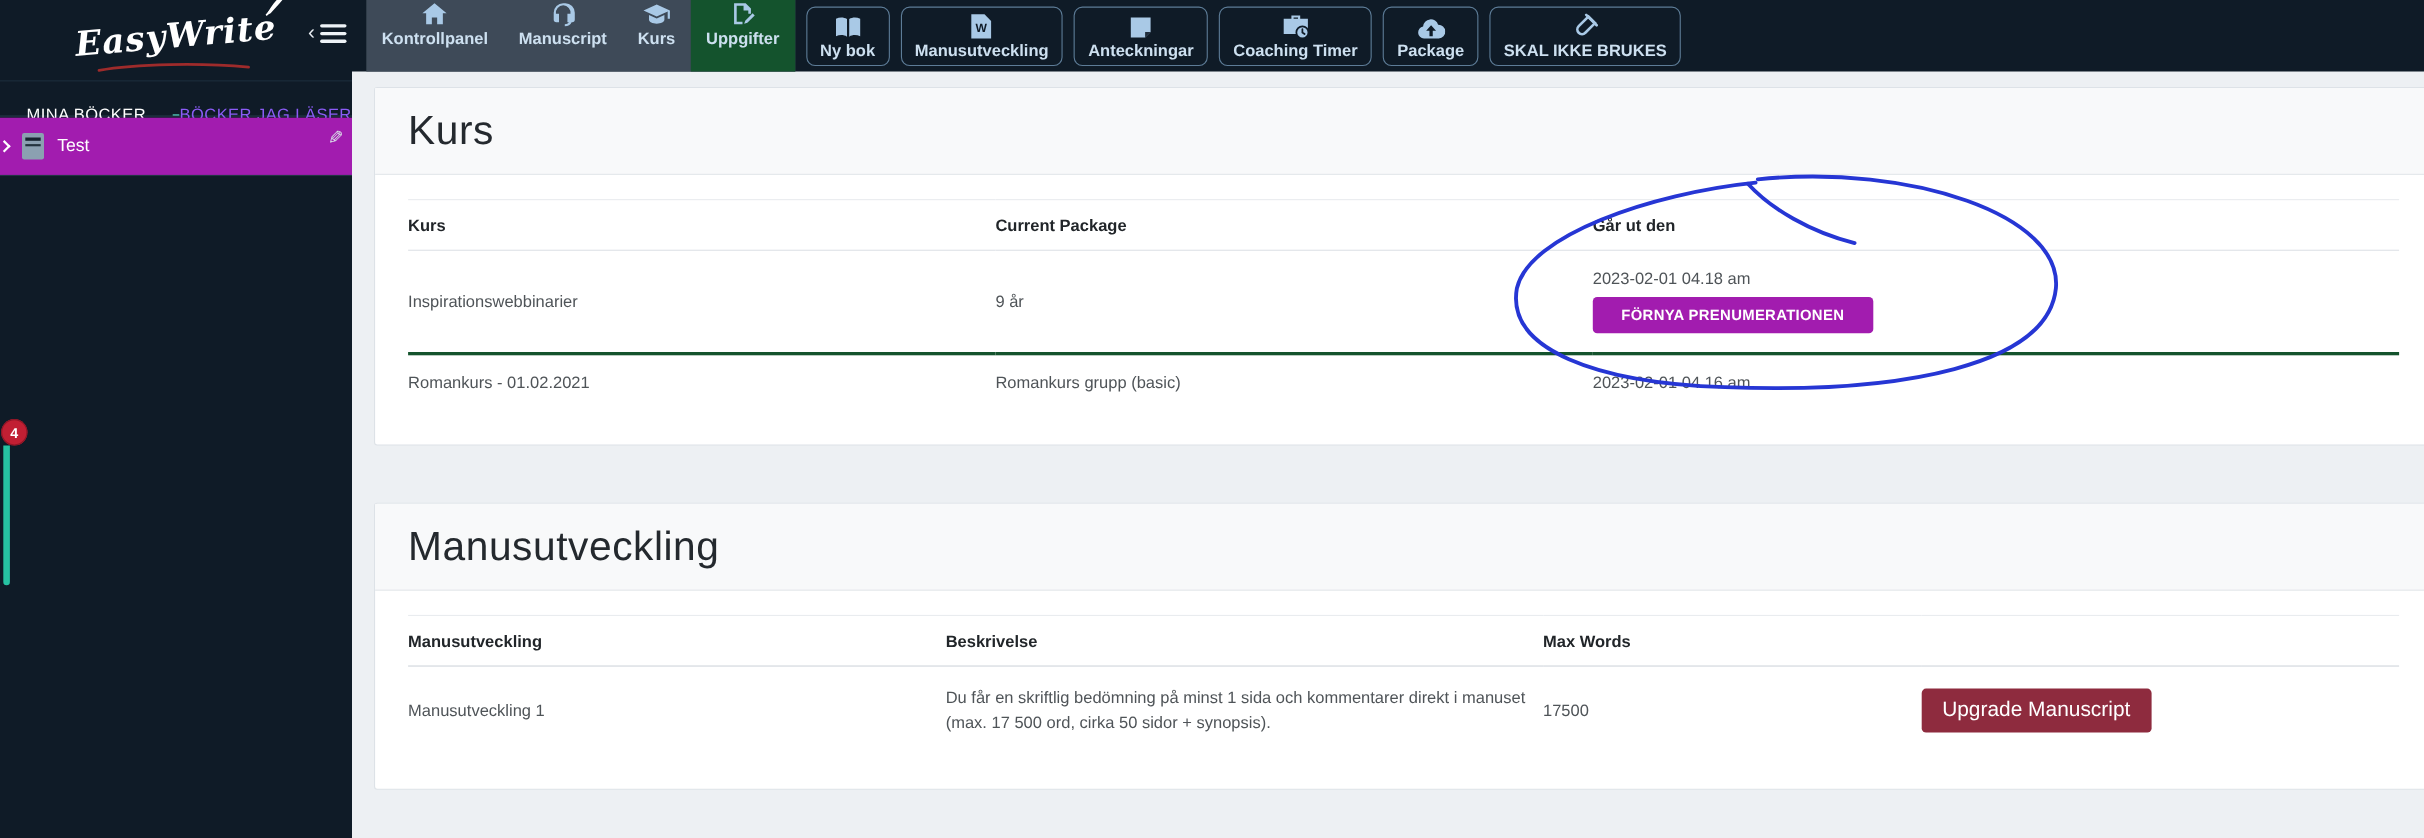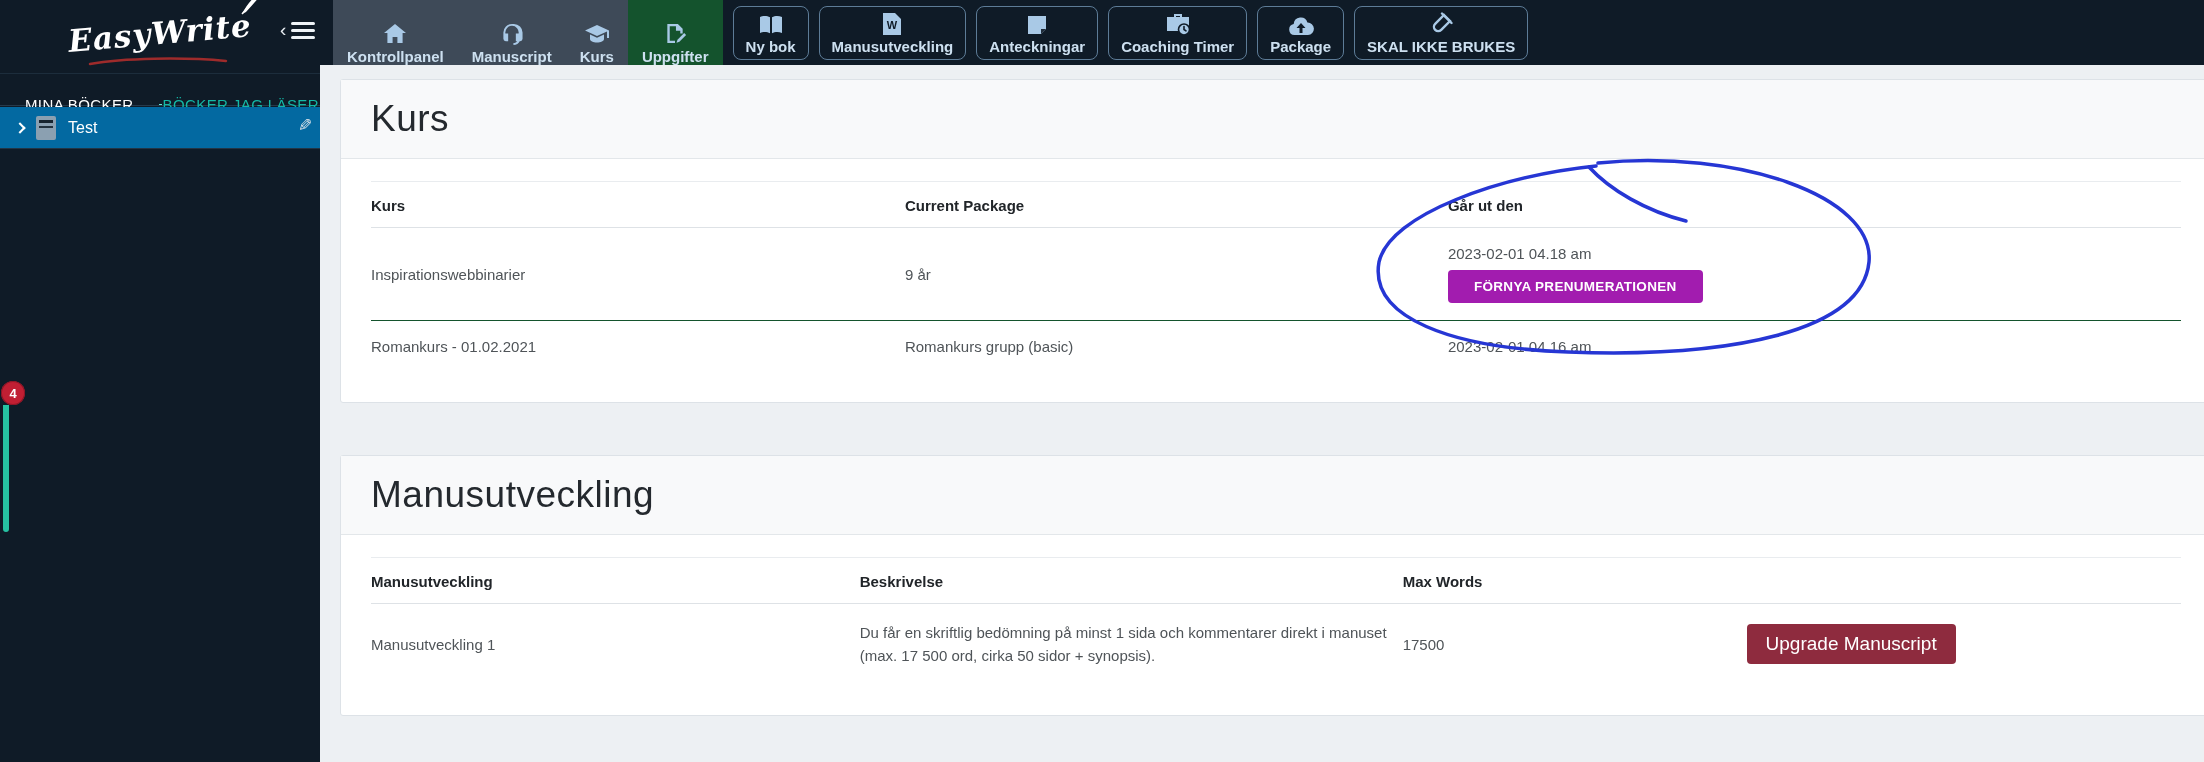--- a/index.html
+++ b/index.html
@@ -48,26 +48,26 @@
 
   .side-tabs {
     position:absolute; left:0; top:73px; width:320px; height:33px;
     display:flex; border-top:1px solid #1c2d3c; border-bottom:1px solid #273a4b;
   }
   .side-tab {
     flex:1; display:flex; align-items:center; justify-content:center;
     font-size:15px; letter-spacing:.4px; cursor:pointer;margin-top:30px;
   }
   .side-tab.active { color:#ffffff; }
-  .side-tab.inactive { color:#14b8a6; border-left:3px solid #5eead4; }
+  .side-tab.inactive { color:#8b5cf6; border-left:6px solid #5eead4; }
 
   .tree-row {
-    position:absolute; left:0; top:107px; width:320px; height:42px;
-    background:#0369a1; border-bottom:1px solid #223445;
-    display:flex; align-items:center; padding-left:16px; cursor:pointer;
+    position:absolute; left:0; top:107px; width:320px; height:53px;
+    background:#a21caf; border-bottom:1px solid #223445;
+    display:flex; align-items:center; cursor:pointer;
   }
   .chev {
     width:8px; height:8px; border-right:2px solid #ffffff; border-top:2px solid #ffffff;
     transform:rotate(45deg); margin-right:12px; flex:0 0 auto;
   }
   .tree-book {
     width:20px; height:24px; background:#8ba0b1; border-radius:2px;
     margin-right:12px; position:relative; flex:0 0 auto;
   }
   .tree-book:before {
@@ -95,21 +95,21 @@
 
   
   .nav-items {
     position:absolute; left:333px; top:0; height:65px;
     display:flex; align-items:center; z-index:12;
   }
   .nav-group {
     display:flex; height:65px; background:#3e4a58; align-items:stretch;
   }
   .nav-item {
-    display:flex; flex-direction:column; align-items:center; justify-content:flex-end;
+    display:flex; flex-direction:column; align-items:center; justify-content:flex-start;
     gap:3px; padding:0 14px; cursor:pointer;
     color:#cde0f0; font-size:15px; font-weight:bold;
   }
   .nav-item.active { background:#14532d; }
   .nav-item .ic { color:#a9c9e6; height:24px; display:flex; align-items:flex-end; }
   .nav-boxes { display:flex; gap:10px; margin-left:10px; }
   .nav-box {
     border:1px solid #5d7c97; border-radius:8px;
     min-width:64px; height:54px; padding:5px 12px 4px;
     display:flex; flex-direction:column; align-items:center; justify-content:center; gap:2px;
@@ -137,21 +137,21 @@
 
   table.data { width:100%; border-collapse:collapse; table-layout:fixed; border-top:1px solid #e9ecef; }
   table.data th {
     text-align:left; font-size:15px; font-weight:bold; color:#212529;
     padding:15px 10px 13px 0; border-bottom:1px solid #dee2e6;
   }
   table.data td {
     font-size:15px; color:#4f5458; vertical-align:middle;
     padding:17px 10px 17px 0;
   }
-  table.data tr + tr td { border-top:1px solid #14532d; }
+  table.data tr + tr td { border-top:3px solid #14532d; }
 
   .kurs-col1 { width:29.5%; } .kurs-col2 { width:30%; } .kurs-col3 { width:40.5%; }
   .man-col1 { width:27%; } .man-col2 { width:30%; } .man-col3 { width:19%; } .man-col4 { width:24%; }
 
   .renew-btn {
     display:inline-block; margin-top:8px;
     background:#a21caf; color:#ffffff;
     font-size:13.5px; font-weight:bold; letter-spacing:.3px;
     padding:9px 26px; border:none; border-radius:4px; cursor:pointer;
   }

